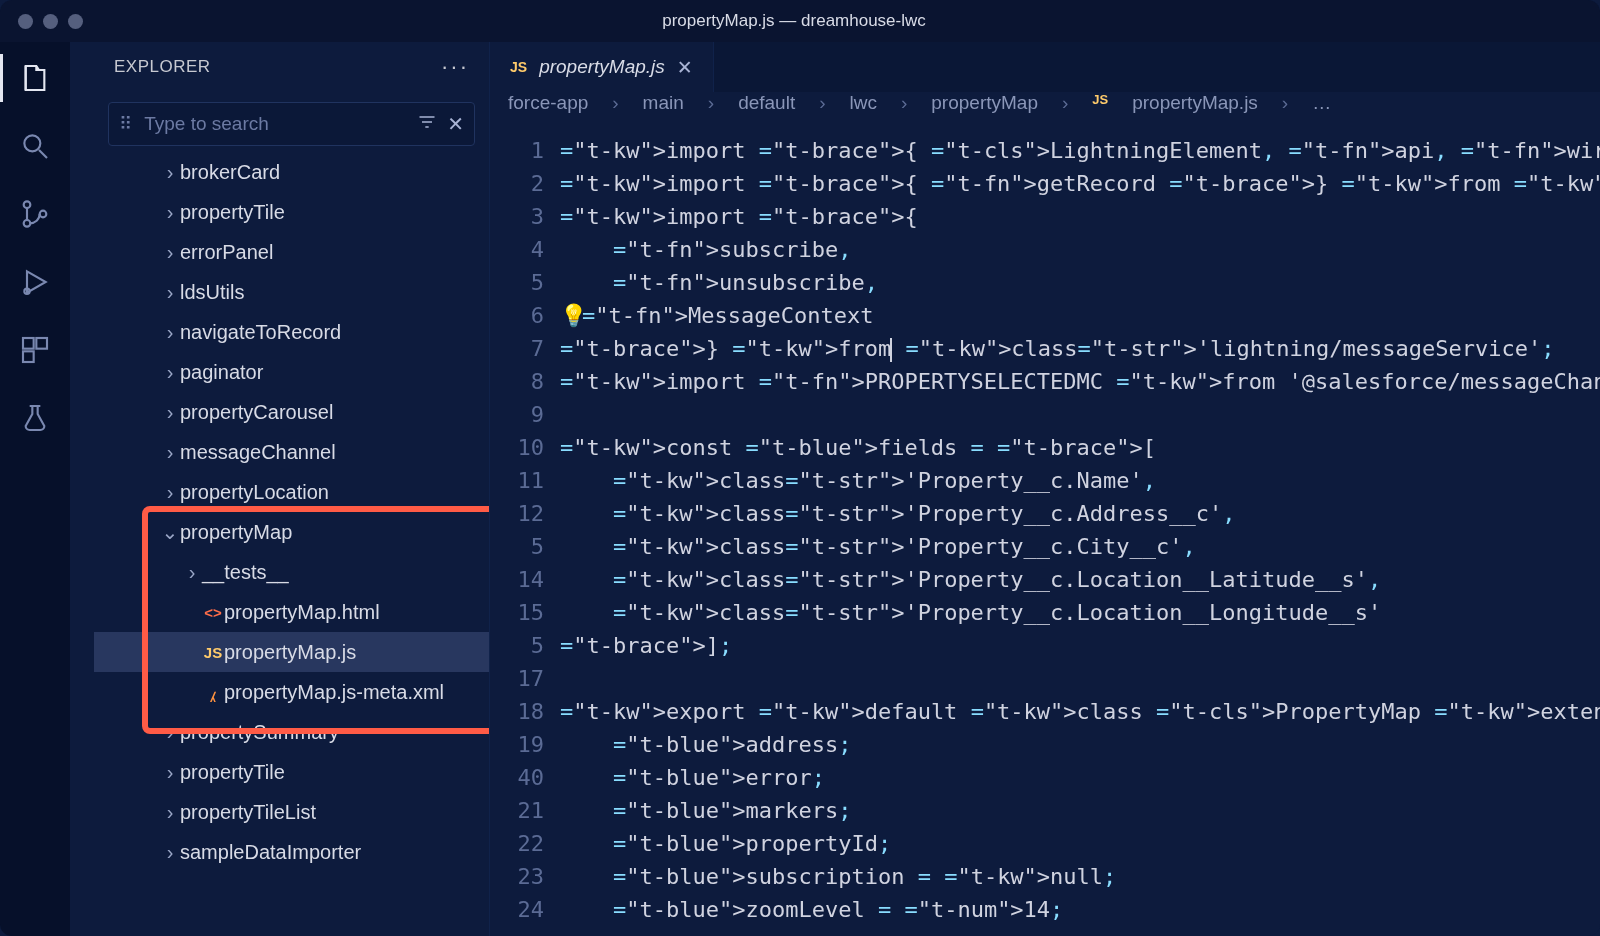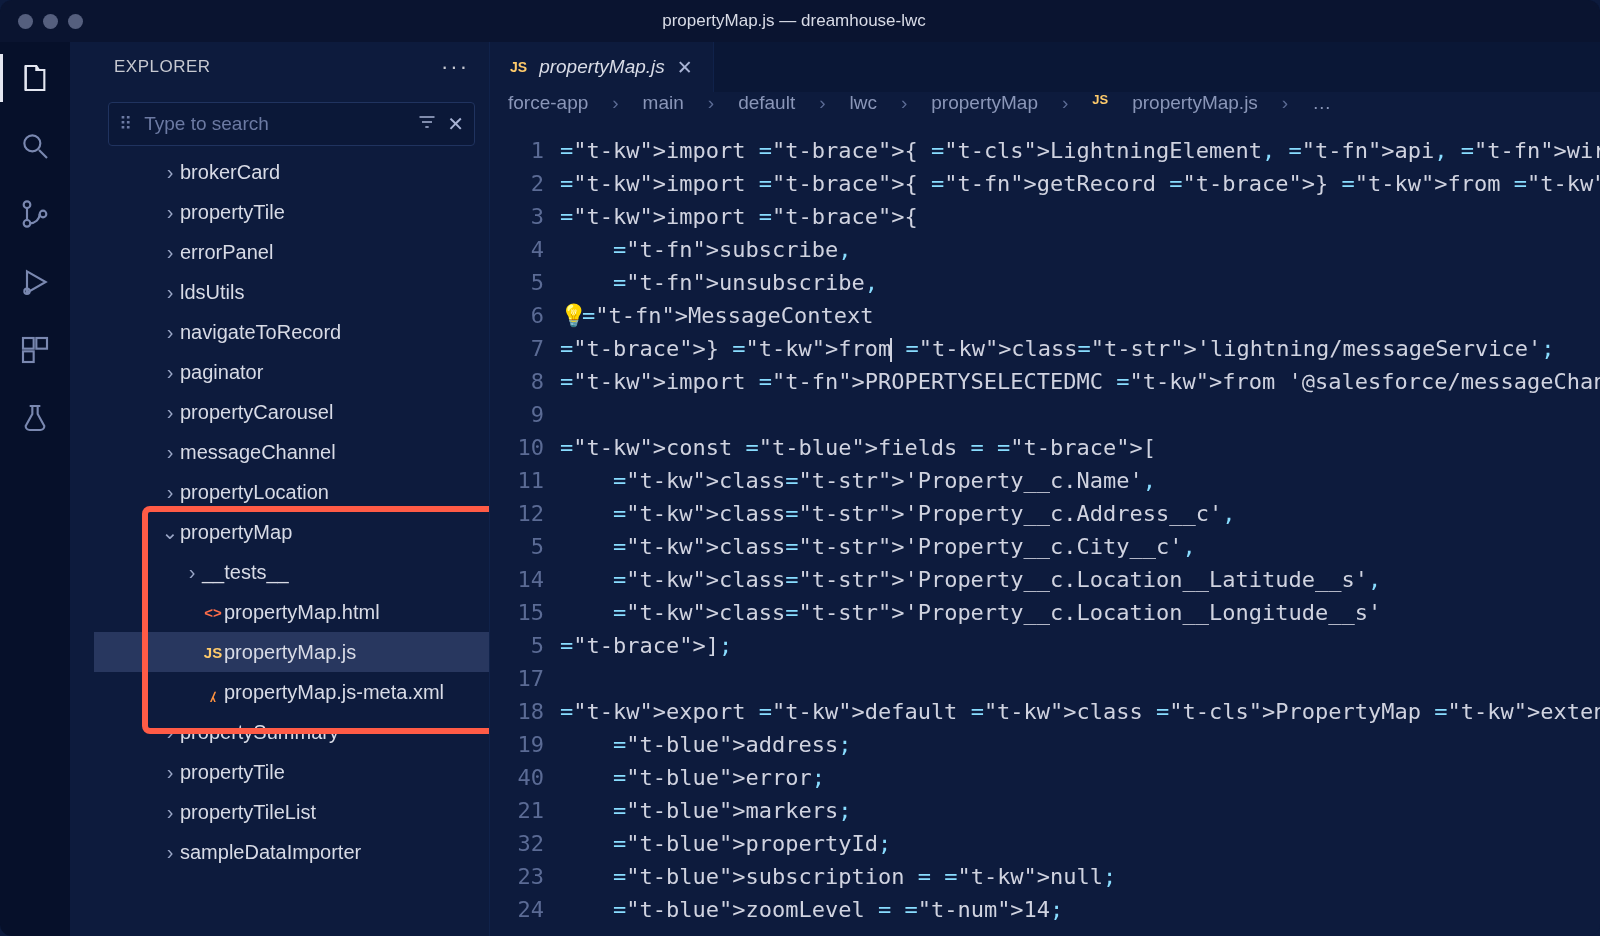--- a/index.html
+++ b/index.html
@@ -426,21 +426,21 @@
             <div>12</div>
             <div>5</div>
             <div>14</div>
             <div>15</div>
             <div>5</div>
             <div>17</div>
             <div>18</div>
             <div>19</div>
             <div>40</div>
             <div>21</div>
-            <div>32</div>
+            <div>22</div>
             <div>23</div>
             <div>24</div>
           </div>
         <div class="codelines" id="codelines"><div><span class<span="" class="t-punc">=</span>"t-kw"&gt;import <span class<span="" class="t-punc">=</span>"t-brace"&gt;{ <span class<span="" class="t-punc">=</span>"t-cls"&gt;LightningElement<span class="t-punc">,</span> <span class<span="" class="t-punc">=</span>"t-fn"&gt;api<span class="t-punc">,</span> <span class<span="" class="t-punc">=</span>"t-fn"&gt;wire "t-brace"&gt;} "t-kw"&gt;from "t-kw"&gt;class"t-str"&gt;'lwc'</div><div><span class<span="" class="t-punc">=</span>"t-kw"&gt;import <span class<span="" class="t-punc">=</span>"t-brace"&gt;{ <span class<span="" class="t-punc">=</span>"t-fn"&gt;getRecord <span class<span="" class="t-punc">=</span>"t-brace"&gt;} <span class<span="" class="t-punc">=</span>"t-kw"&gt;from <span <span="" class<span="" class="t-punc">=</span>"t-kw"&gt;class"t-str"&gt;'lightning/uiRecordApi'</div><div><span class<span="" class="t-punc">=</span>"t-kw"&gt;import <span class<span="" class="t-punc">=</span>"t-brace"&gt;{</div><div>    <span class<span="" class="t-punc">=</span>"t-fn"&gt;subscribe<span class="t-punc">,</span></div><div>    <span class<span="" class="t-punc">=</span>"t-fn"&gt;unsubscribe<span class="t-punc">,</span></div><div><span class="bulb">💡</span><span class<span="" class="t-punc">=</span>"t-fn"&gt;MessageContext</div><div><span class<span="" class="t-punc">=</span>"t-brace"&gt;} <span class<span="" class="t-punc">=</span>"t-kw"&gt;from<span class="cursor"></span> <span <span="" class<span="" class="t-punc">=</span>"t-kw"&gt;class<span class="t-punc">=</span>"t-str"&gt;'lightning/messageService'<span class="t-punc">;</span></div><div><span class<span="" class="t-punc">=</span>"t-kw"&gt;import <span class<span="" class="t-punc">=</span>"t-fn"&gt;PROPERTYSELECTEDMC <span class<span="" class="t-punc">=</span>"t-kw"&gt;from '@salesforce/messageChannel/PropertySelecte</div><div>&nbsp;</div><div><span class<span="" class="t-punc">=</span>"t-kw"&gt;const <span class<span="" class="t-punc">=</span>"t-blue"&gt;fields <span class="t-punc">=</span> <span class<span="" class="t-punc">=</span>"t-brace"&gt;[</div><div>    <span <span="" class<span="" class="t-punc">=</span>"t-kw"&gt;class<span class="t-punc">=</span>"t-str"&gt;'Property__c.Name'<span class="t-punc">,</span></div><div>    <span <span="" class<span="" class="t-punc">=</span>"t-kw"&gt;class<span class="t-punc">=</span>"t-str"&gt;'Property__c.Address__c'<span class="t-punc">,</span></div><div>    <span <span="" class<span="" class="t-punc">=</span>"t-kw"&gt;class<span class="t-punc">=</span>"t-str"&gt;'Property__c.City__c'<span class="t-punc">,</span></div><div>    <span <span="" class<span="" class="t-punc">=</span>"t-kw"&gt;class<span class="t-punc">=</span>"t-str"&gt;'Property__c.Location__Latitude__s'<span class="t-punc">,</span></div><div>    <span <span="" class<span="" class="t-punc">=</span>"t-kw"&gt;class<span class="t-punc">=</span>"t-str"&gt;'Property__c.Location__Longitude__s'</div><div><span class<span="" class="t-punc">=</span>"t-brace"&gt;]<span class="t-punc">;</span></div><div>&nbsp;</div><div><span class<span="" class="t-punc">=</span>"t-kw"&gt;export <span class<span="" class="t-punc">=</span>"t-kw"&gt;default <span class<span="" class="t-punc">=</span>"t-kw"&gt;class <span class<span="" class="t-punc">=</span>"t-cls"&gt;PropertyMap <span class<span="" class="t-punc">=</span>"t-kw"&gt;extends "t-cls"&gt;LightningElement "t-brace"&gt;{</div><div>    <span class<span="" class="t-punc">=</span>"t-blue"&gt;address<span class="t-punc">;</span></div><div>    <span class<span="" class="t-punc">=</span>"t-blue"&gt;error<span class="t-punc">;</span></div><div>    <span class<span="" class="t-punc">=</span>"t-blue"&gt;markers<span class="t-punc">;</span></div><div>    <span class<span="" class="t-punc">=</span>"t-blue"&gt;propertyId<span class="t-punc">;</span></div><div>    <span class<span="" class="t-punc">=</span>"t-blue"&gt;subscription <span class="t-punc">=</span> <span class<span="" class="t-punc">=</span>"t-kw"&gt;null<span class="t-punc">;</span></div><div>    <span class<span="" class="t-punc">=</span>"t-blue"&gt;zoomLevel <span class="t-punc">=</span> <span class<span="" class="t-punc">=</span>"t-num"&gt;14<span class="t-punc">;</span></div></div>
       </div>
     </div>
   </div>
 </div>
 
 </body></html>

